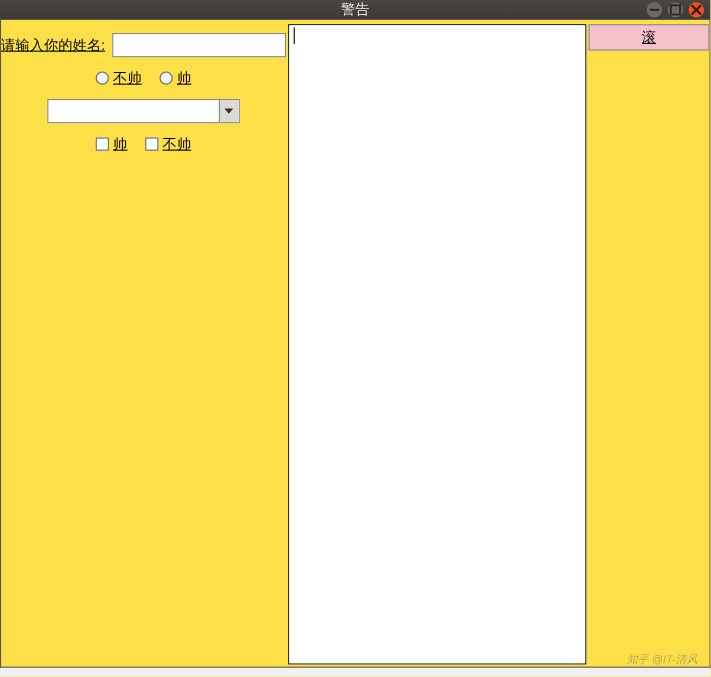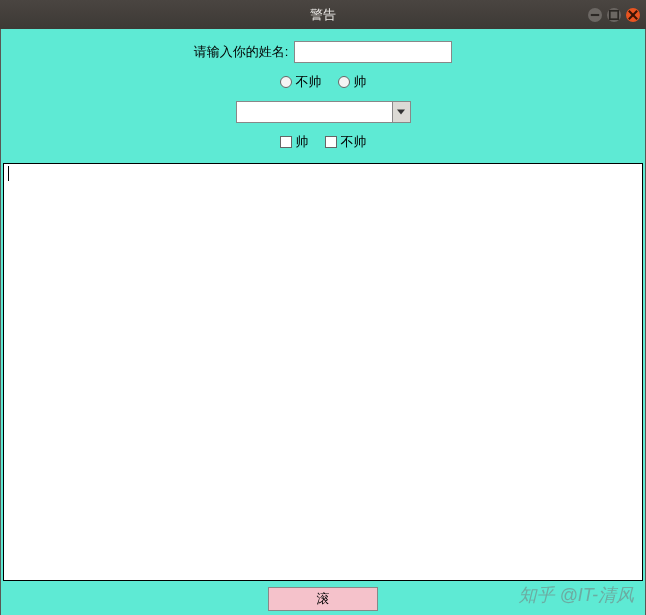--- a/index.html
+++ b/index.html
@@ -6,21 +6,21 @@
     body {
       font-family: sans-serif;
       font-size: 13px;
       background: #f0f0f0;
       width: 646px;
       height: 615px;
       overflow: hidden;
     }
     .titlebar {
       background: linear-gradient(to bottom, #4a4541, #3d3935);
-      height: 29px;
+      height: 18px;
       display: flex;
       align-items: center;
       justify-content: center;
       position: relative;
       color: #e8e6e3;
       font-size: 13px;
     }
     .titlebar-title {
       text-align: center;
     }
@@ -37,26 +37,27 @@
       display: flex;
       align-items: center;
       justify-content: center;
       font-size: 9px;
       cursor: pointer;
     }
     .wc-min { background: #6b6763; color: #2b2825; }
     .wc-max { background: #6b6763; color: #2b2825; }
     .wc-close { background: #e95420; color: #3a1405; }
     .content {
-      background: #5eead4;
+      background: #fde047;
       height: calc(100% - 26px);
       display: flex;
-      flex-direction: column;
+      flex-direction: row;
       border: 1px solid #5a5854;
       border-top: none;
+      text-decoration: underline;
     }
     .form-area {
       padding: 12px 0 8px 0;
       display: flex;
       flex-direction: column;
       align-items: center;
       gap: 10px;
     }
     .row {
       display: flex;
@@ -159,21 +160,21 @@
       font-size: 13px;
       display: flex;
       align-items: center;
       justify-content: center;
     }
     .watermark {
       position: absolute;
       right: 12px;
       bottom: 8px;
       color: rgba(120,120,120,0.55);
-      font-size: 18px;
+      font-size: 10px;
       font-style: italic;
       pointer-events: none;
     }
   </style>
 </head>
 <body>
 
 <div class="titlebar">
   <span class="titlebar-title">警告</span>
   <div class="window-controls">

